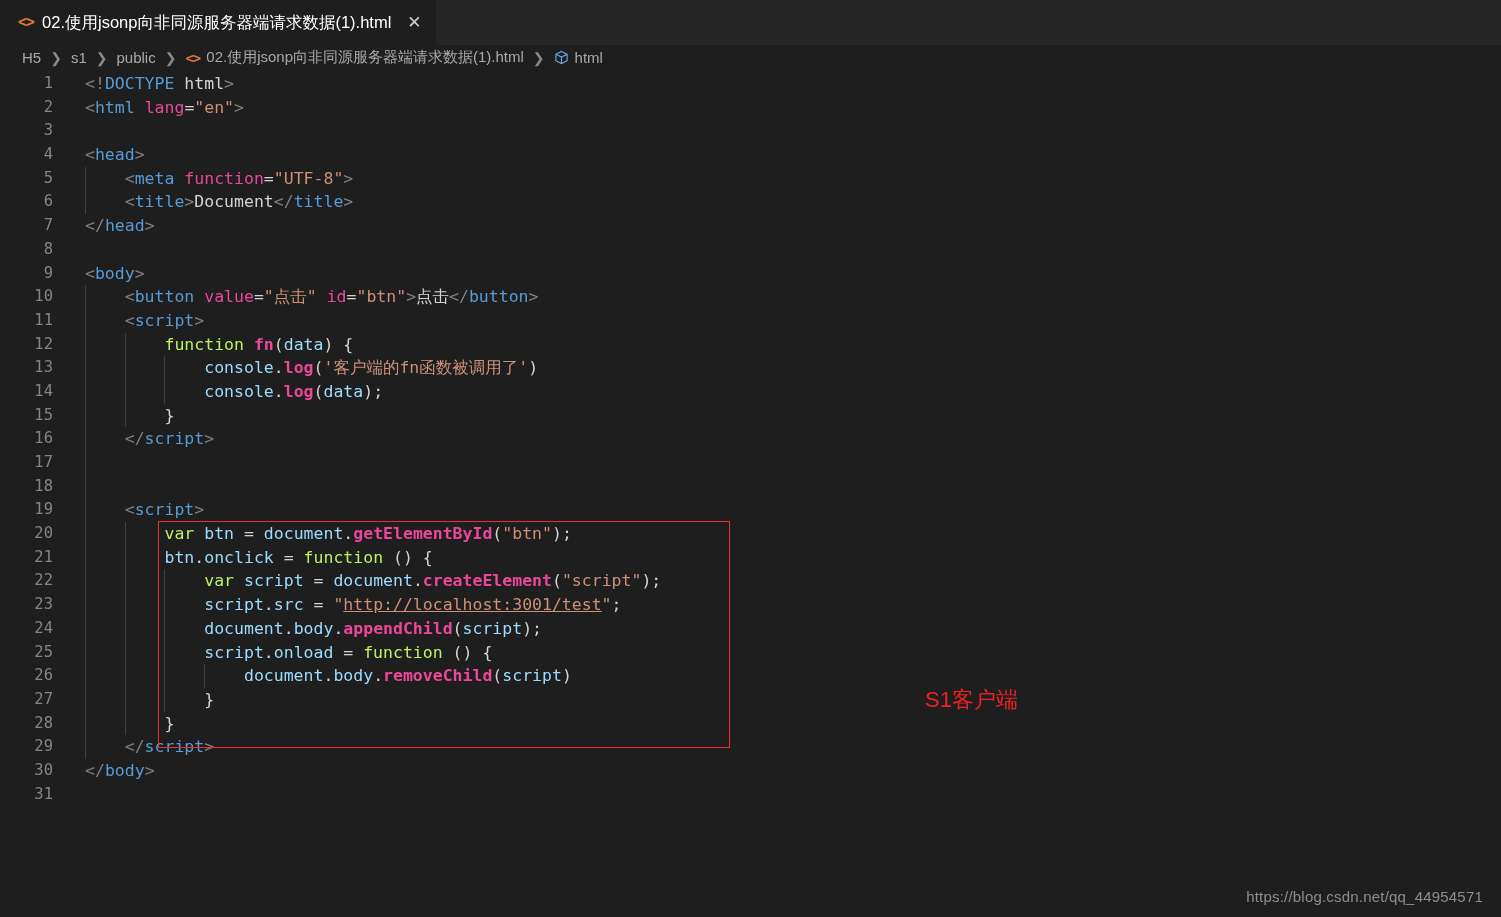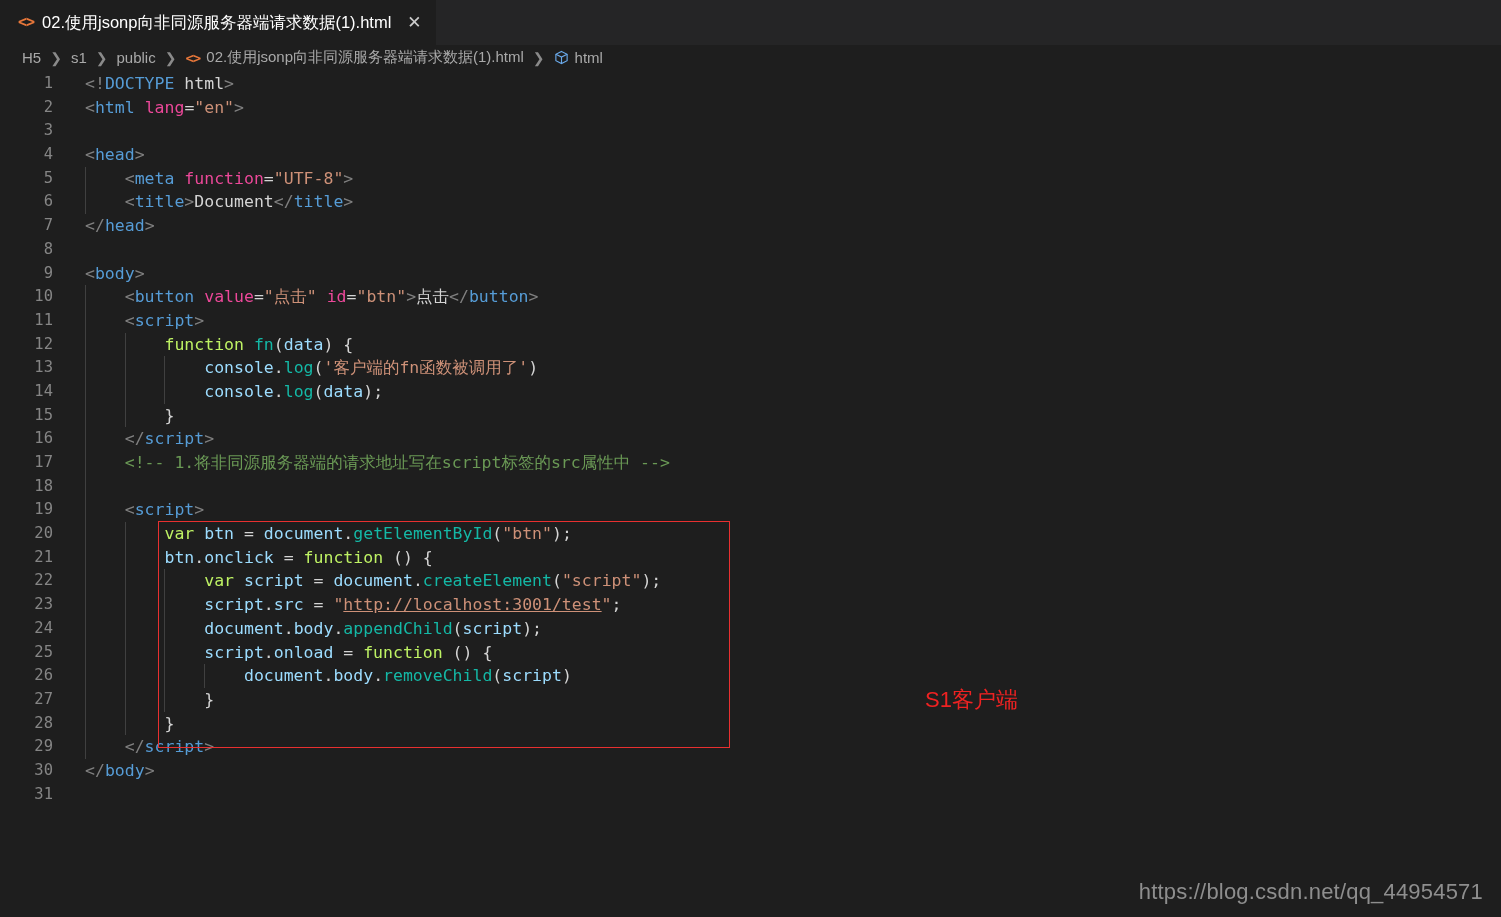--- a/index.html
+++ b/index.html
@@ -151,21 +151,21 @@
     background: #404040;
   }
 
   
   .t-tag    { color: #569cd6; }
   .t-br     { color: #808080; }
   .t-attr   { color: #ec4899; }
   .t-str    { color: #ce9178; }
   .t-txt    { color: #d4d4d4; }
   .t-kw     { color: #bef264; }
-  .t-fn     { color: #14b8a6; }
+  .t-fn     { color: #ec4899; font-weight: bold; }
   .t-var    { color: #9cdcfe; }
   .t-cmt    { color: #6a9955; }
   .t-pun    { color: #d4d4d4; }
   .t-op     { color: #d4d4d4; }
   .t-link   { color: #ce9178; text-decoration: underline; }
 
   .bmatch {
     border: 1px solid #888888;
     background: rgba(255,255,255,0.02);
     box-sizing: border-box;
@@ -196,21 +196,21 @@
     white-space: nowrap;
   }
 
   
   .watermark {
     position: absolute;
     right: 18px;
     bottom: 12px;
     color: #8e8e8e;
     font-family: "Liberation Sans", sans-serif;
-    font-size: 22px;
+    font-size: 15px;
     letter-spacing: 0.2px;
   }
 </style>
 </head>
 <body>
 
 <div class="tabbar">
   <div class="tab active">
     <span class="ficon icon-html">&lt;&gt;</span>
     <span class="tabname">02.使用jsonp向非同源服务器端请求数据(1).html</span>
@@ -259,21 +259,21 @@
       <div class="coderow"><span class="lnum">7</span><span class="ctext"><span class="t-br">&lt;/</span><span class="t-tag">head</span><span class="t-br">&gt;</span></span></div>
       <div class="coderow"><span class="lnum">8</span><span class="ctext"></span></div>
       <div class="coderow"><span class="lnum">9</span><span class="ctext"><span class="t-br">&lt;</span><span class="t-tag">body</span><span class="t-br">&gt;</span></span></div>
       <div class="coderow"><span class="lnum">10</span><div class="iguide" style="left: 85px;"></div><span class="ctext"><span class="t-br">    &lt;</span><span class="t-tag">button</span><span class="t-txt"> </span><span class="t-attr">value</span><span class="t-txt">=</span><span class="t-str">"点击"</span><span class="t-txt"> </span><span class="t-attr">id</span><span class="t-txt">=</span><span class="t-str">"btn"</span><span class="t-br">&gt;</span><span class="t-txt">点击</span><span class="t-br">&lt;/</span><span class="t-tag">button</span><span class="t-br">&gt;</span></span></div>
       <div class="coderow"><span class="lnum">11</span><div class="iguide" style="left: 85px;"></div><span class="ctext"><span class="t-br">    &lt;</span><span class="t-tag">script</span><span class="t-br">&gt;</span></span></div>
       <div class="coderow"><span class="lnum">12</span><div class="iguide" style="left: 85px;"></div><div class="iguide" style="left: 124.6px;"></div><span class="ctext"><span class="t-txt">        </span><span class="t-kw">function</span><span class="t-txt"> </span><span class="t-fn">fn</span><span class="t-pun">(</span><span class="t-var">data</span><span class="t-pun">) {</span></span></div>
       <div class="coderow"><span class="lnum">13</span><div class="iguide" style="left: 85px;"></div><div class="iguide" style="left: 124.6px;"></div><div class="iguide" style="left: 164.2px;"></div><span class="ctext"><span class="t-txt">            </span><span class="t-var">console</span><span class="t-pun">.</span><span class="t-fn">log</span><span class="t-pun">(</span><span class="t-str">'客户端的fn函数被调用了'</span><span class="t-pun">)</span></span></div>
       <div class="coderow"><span class="lnum">14</span><div class="iguide" style="left: 85px;"></div><div class="iguide" style="left: 124.6px;"></div><div class="iguide" style="left: 164.2px;"></div><span class="ctext"><span class="t-txt">            </span><span class="t-var">console</span><span class="t-pun">.</span><span class="t-fn">log</span><span class="t-pun">(</span><span class="t-var">data</span><span class="t-pun">);</span></span></div>
       <div class="coderow"><span class="lnum">15</span><div class="iguide" style="left: 85px;"></div><div class="iguide" style="left: 124.6px;"></div><span class="ctext"><span class="t-pun">        }</span></span></div>
       <div class="coderow"><span class="lnum">16</span><div class="iguide" style="left: 85px;"></div><span class="ctext"><span class="t-br">    &lt;/</span><span class="t-tag">script</span><span class="t-br">&gt;</span></span></div>
-      <div class="coderow"><span class="lnum">17</span><div class="iguide" style="left: 85px;"></div><span class="ctext"><span class="t-cmt">    &lt;!-- 1.将非同源服务器端的请求地址写在script标签的src属性中 --&gt;</span></span></div>
+      <div class="coderow"><span class="lnum">17</span><div class="iguide" style="left: 85px;"></div></div>
       <div class="coderow"><span class="lnum">18</span><div class="iguide" style="left: 85px;"></div><span class="ctext"></span></div>
       <div class="coderow"><span class="lnum">19</span><div class="iguide" style="left: 85px;"></div><span class="ctext"><span class="t-br">    &lt;</span><span class="t-tag">script</span><span class="t-br">&gt;</span></span></div>
       <div class="coderow"><span class="lnum">20</span><div class="iguide" style="left: 85px;"></div><div class="iguide" style="left: 124.6px;"></div><span class="ctext"><span class="t-txt">        </span><span class="t-kw">var</span><span class="t-txt"> </span><span class="t-var">btn</span><span class="t-op"> = </span><span class="t-var">document</span><span class="t-pun">.</span><span class="t-fn">getElementById</span><span class="t-pun">(</span><span class="t-str">"btn"</span><span class="t-pun">);</span></span></div>
       <div class="coderow"><span class="lnum">21</span><div class="iguide" style="left: 85px;"></div><div class="iguide" style="left: 124.6px;"></div><span class="ctext"><span class="t-txt">        </span><span class="t-var">btn</span><span class="t-pun">.</span><span class="t-var">onclick</span><span class="t-op"> = </span><span class="t-kw">function</span><span class="t-pun"> () {</span></span></div>
       <div class="coderow"><span class="lnum">22</span><div class="iguide" style="left: 85px;"></div><div class="iguide" style="left: 124.6px;"></div><div class="iguide" style="left: 164.2px;"></div><span class="ctext"><span class="t-txt">            </span><span class="t-kw">var</span><span class="t-txt"> </span><span class="t-var">script</span><span class="t-op"> = </span><span class="t-var">document</span><span class="t-pun">.</span><span class="t-fn">createElement</span><span class="t-pun">(</span><span class="t-str">"script"</span><span class="t-pun">);</span></span></div>
       <div class="coderow"><span class="lnum">23</span><div class="iguide" style="left: 85px;"></div><div class="iguide" style="left: 124.6px;"></div><div class="iguide" style="left: 164.2px;"></div><span class="ctext"><span class="t-txt">            </span><span class="t-var">script</span><span class="t-pun">.</span><span class="t-var">src</span><span class="t-op"> = </span><span class="t-str">"</span><span class="t-link">http://localhost:3001/test</span><span class="t-str">"</span><span class="t-pun">;</span></span></div>
       <div class="coderow"><span class="lnum">24</span><div class="iguide" style="left: 85px;"></div><div class="iguide" style="left: 124.6px;"></div><div class="iguide" style="left: 164.2px;"></div><span class="ctext"><span class="t-txt">            </span><span class="t-var">document</span><span class="t-pun">.</span><span class="t-var">body</span><span class="t-pun">.</span><span class="t-fn">appendChild</span><span class="t-pun">(</span><span class="t-var">script</span><span class="t-pun">);</span></span></div>
       <div class="coderow"><span class="lnum">25</span><div class="iguide" style="left: 85px;"></div><div class="iguide" style="left: 124.6px;"></div><div class="iguide" style="left: 164.2px;"></div><span class="ctext"><span class="t-txt">            </span><span class="t-var">script</span><span class="t-pun">.</span><span class="t-var">onload</span><span class="t-op"> = </span><span class="t-kw">function</span><span class="t-pun"> () {</span></span></div>
       <div class="coderow"><span class="lnum">26</span><div class="iguide" style="left: 85px;"></div><div class="iguide" style="left: 124.6px;"></div><div class="iguide" style="left: 164.2px;"></div><div class="iguide" style="left: 203.8px;"></div><span class="ctext"><span class="t-txt">                </span><span class="t-var">document</span><span class="t-pun">.</span><span class="t-var">body</span><span class="t-pun">.</span><span class="t-fn">removeChild</span><span class="t-pun">(</span><span class="t-var">script</span><span class="t-pun">)</span></span></div>
       <div class="coderow"><span class="lnum">27</span><div class="iguide" style="left: 85px;"></div><div class="iguide" style="left: 124.6px;"></div><div class="iguide" style="left: 164.2px;"></div><span class="ctext"><span class="t-pun">            }</span></span></div>

